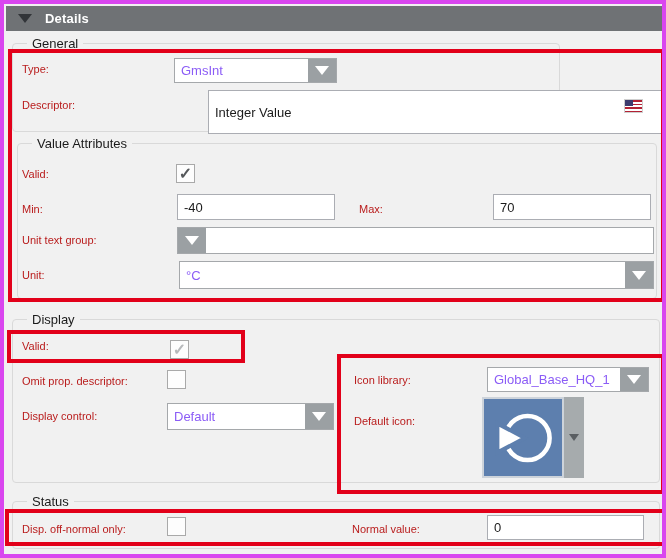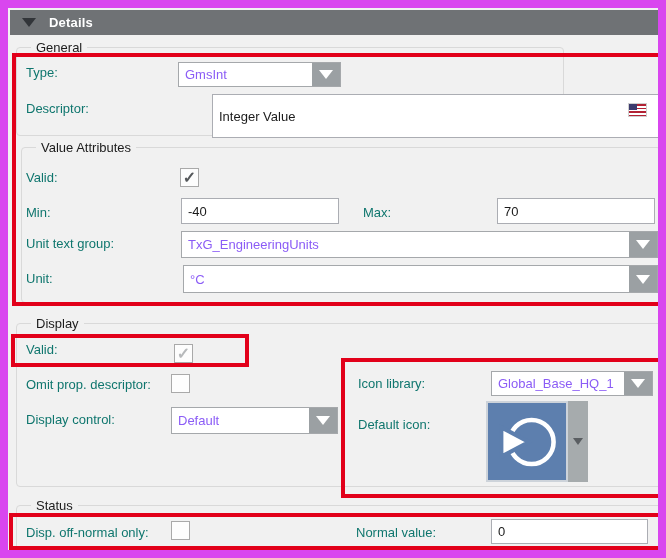--- a/index.html
+++ b/index.html
@@ -1,21 +1,21 @@
 <!DOCTYPE html>
 <html><head>
 <meta charset="utf-8">
 <style>
   * { margin:0; padding:0; box-sizing:border-box; }
   html,body { background:#ffffff; }
   body { font-family:"Liberation Sans", sans-serif; }
 
   .panel {
     position:relative; width:666px; height:558px;
-    background:#f1f1f1; border:8px solid #d946ef; overflow:hidden;
+    background:#f1f1f1; border:4px solid #d946ef; overflow:hidden;
   }
 
   
   .hdr {
     position:absolute; left:2px; top:2px; width:658px; height:25px;
     background:#6f7275; display:flex; align-items:center;
   }
   .hdr .tri {
     margin-left:12px; width:0; height:0;
     border-left:7px solid transparent; border-right:7px solid transparent;
@@ -26,21 +26,21 @@
   
   .gbox { position:absolute; border:1px solid #d9d9d9; border-radius:4px; }
   .glabel {
     position:absolute; top:-9px; left:14px; background:#f1f1f1;
     padding:0 5px; font-size:13px; color:#1b1b1b; white-space:nowrap; line-height:17px;
   }
 
   
   .redrect { position:absolute; border:4px solid #e2001a; z-index:6; pointer-events:none; }
 
-  .lbl { position:absolute; font-size:13px; color:#0f766e; white-space:nowrap; line-height:16px; z-index:2; }
+  .lbl { position:absolute; font-size:11px; color:#b91c1c; white-space:nowrap; line-height:16px; z-index:2; }
 
   .tbox {
     position:absolute; background:#ffffff; border:1px solid #abadb3;
     font-family:"Liberation Sans", sans-serif; font-size:13px; color:#1b1b1b;
     padding:0 6px; z-index:2; outline:none;
   }
 
   .combo { position:absolute; display:flex; border:1px solid #a5a8ab; background:#ffffff; z-index:2; }
   .combo .ctext { flex:1; font-size:13px; color:#8b5cf6; padding-left:6px; display:flex; align-items:center; overflow:hidden; white-space:nowrap; }
   .combo .cbtn { width:28px; background:#9ba0a3; display:flex; align-items:center; justify-content:center; }
@@ -125,21 +125,20 @@
   <span class="chk on" style="left:172px; top:160px;"></span>
 
   <span class="lbl" style="left:18px; top:197px;">Min:</span>
   <input class="tbox" style="left: 173px; top: 190px; width: 158px; height: 26px;" value="-40">
 
   <span class="lbl" style="left:355px; top:197px;">Max:</span>
   <input class="tbox" style="left: 489px; top: 190px; width: 158px; height: 26px;" value="70">
 
   <span class="lbl" style="left:18px; top:228px;">Unit text group:</span>
   <div class="combo" style="left:173px; top:223px; width:477px; height:27px;">
-    <span class="ctext">TxG_EngineeringUnits</span>
     <span class="cbtn">
         <i></i>
       </span>
   </div>
 
   <span class="lbl" style="left:18px; top:263px;">Unit:</span>
   <div class="combo" style="left:175px; top:257px; width:475px; height:28px;">
     <span class="ctext">°C</span>
     <span class="cbtn">
         <i></i>

